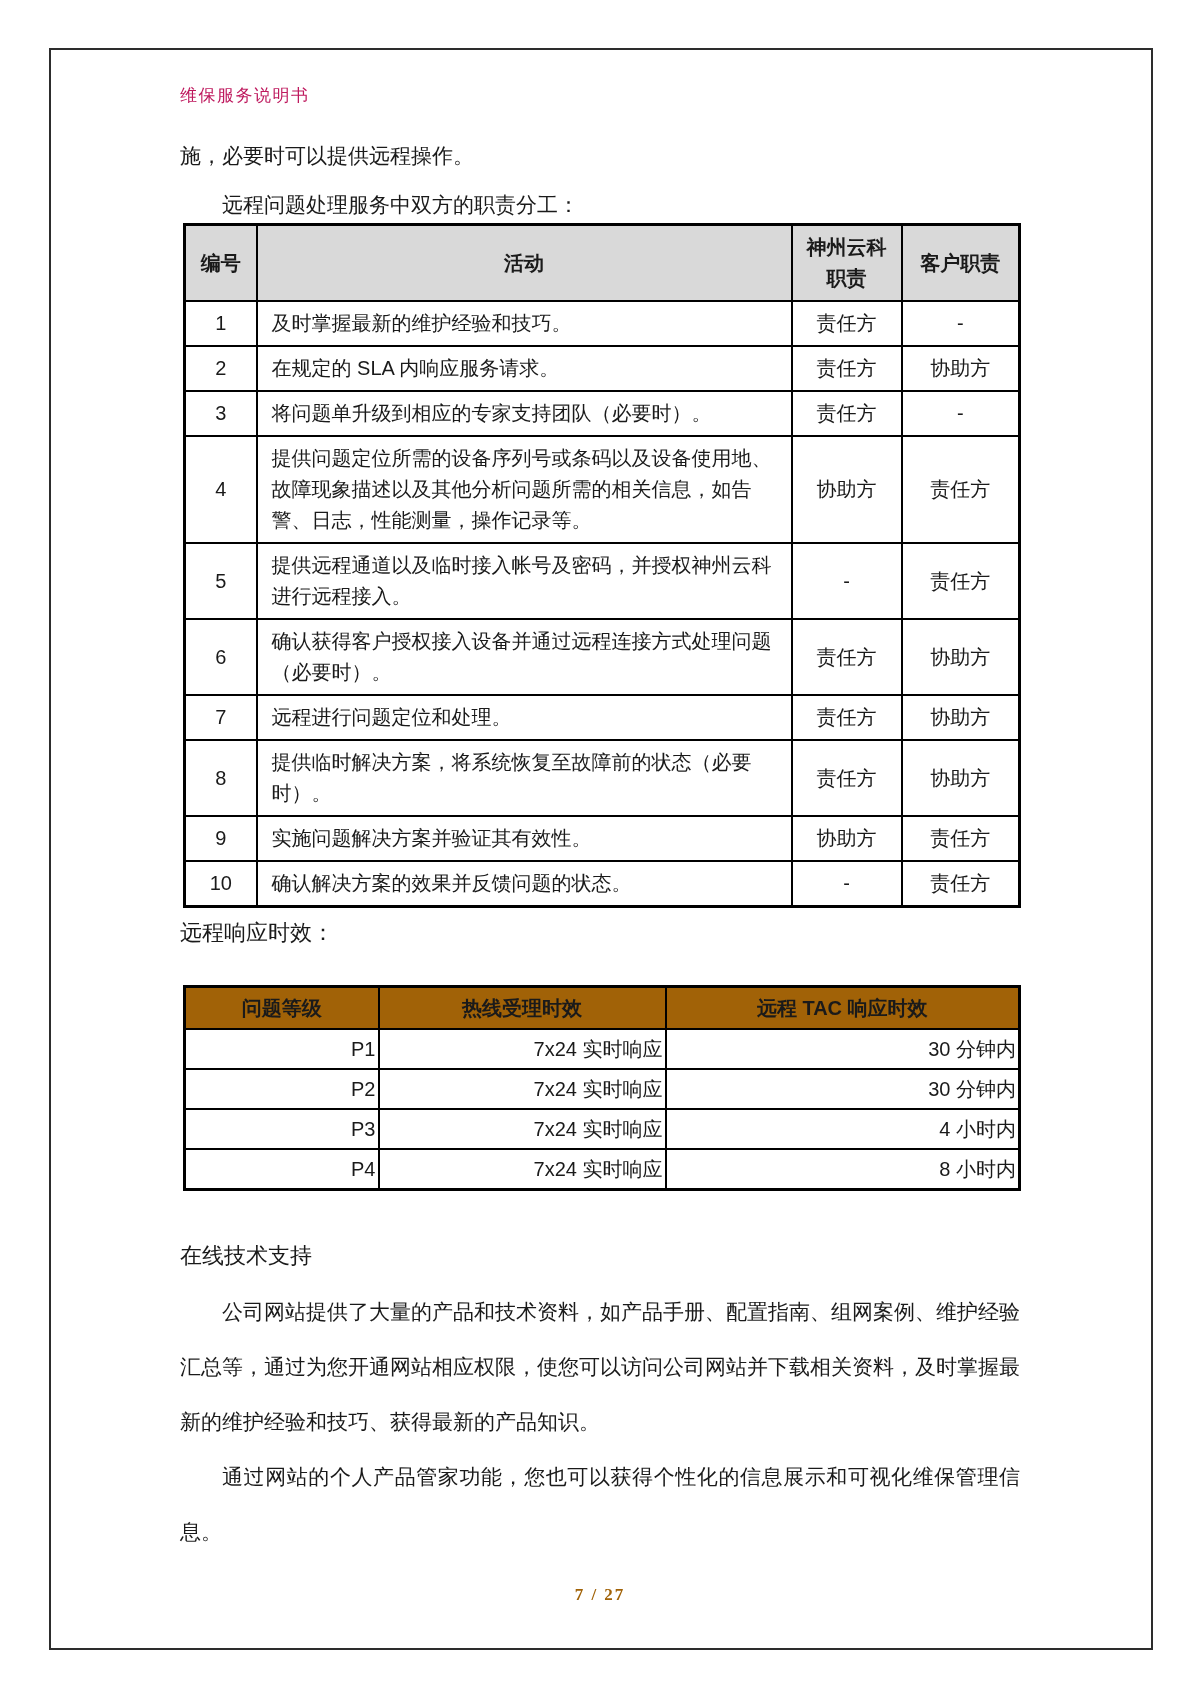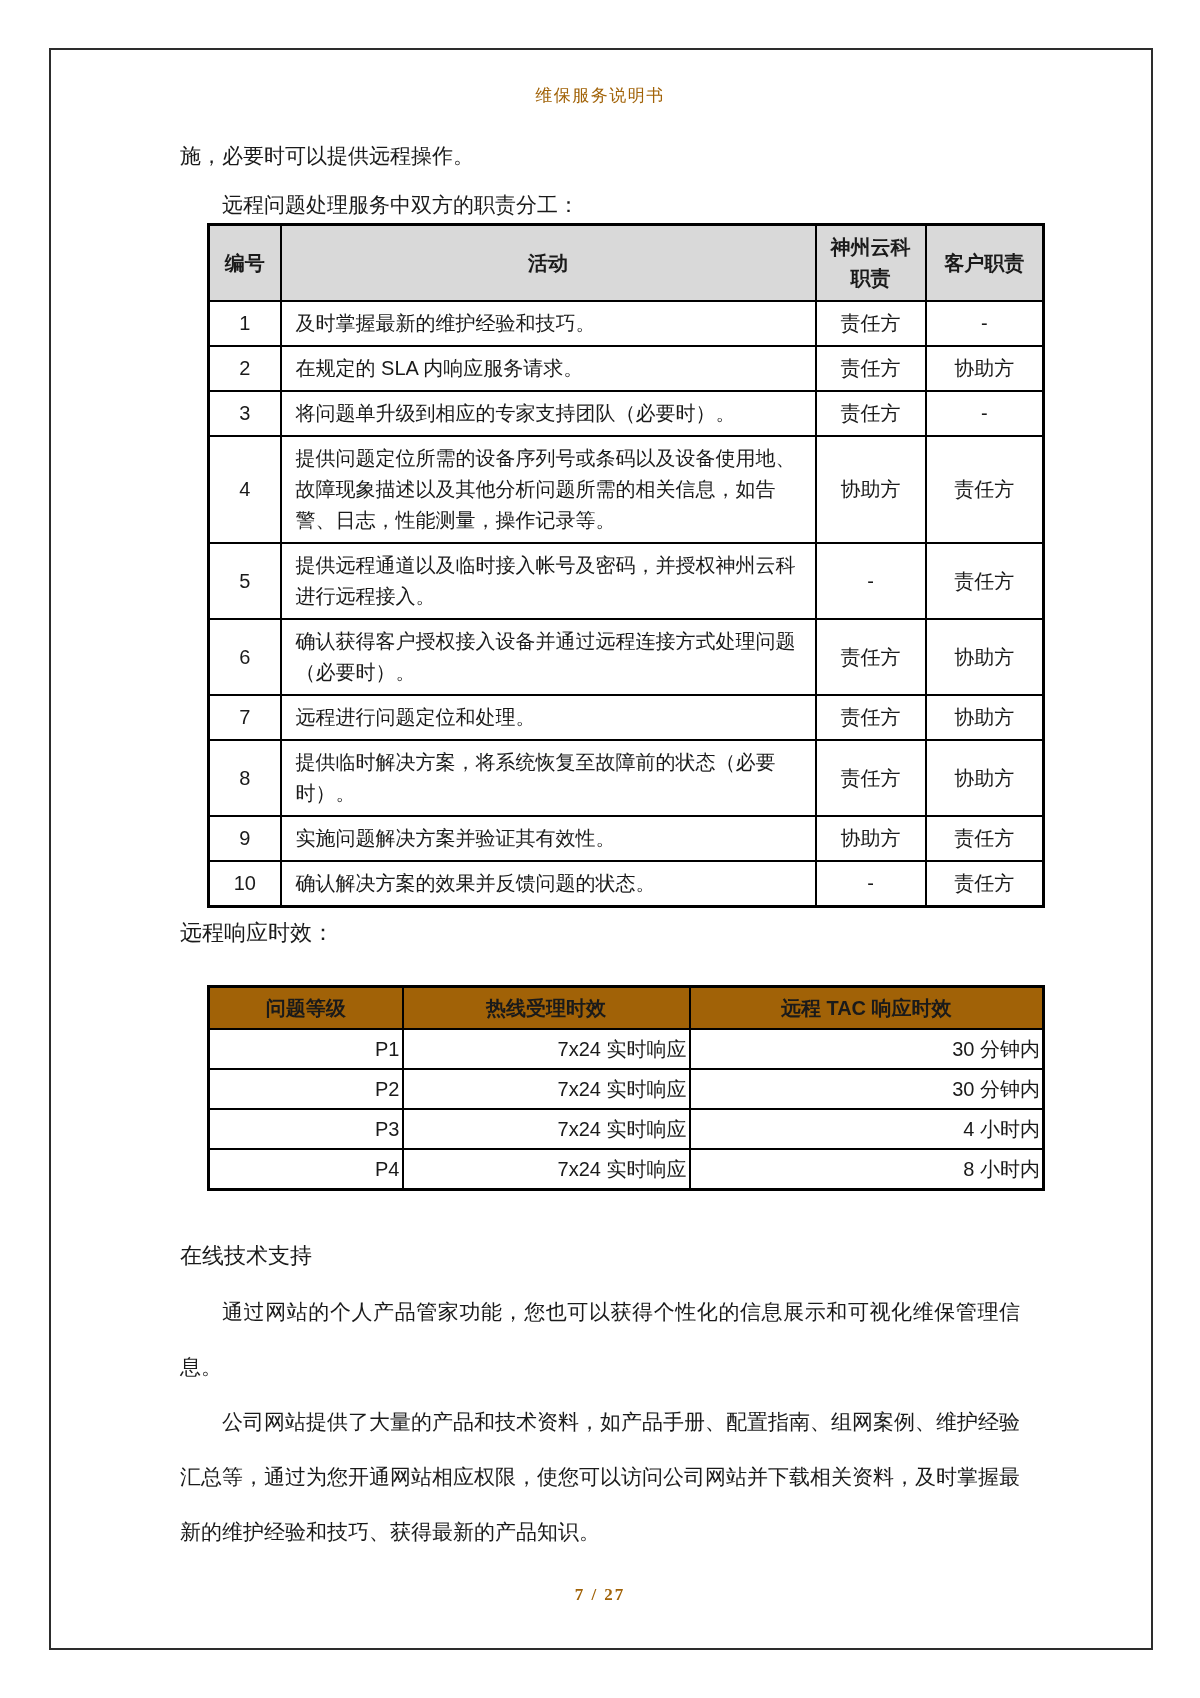--- a/index.html
+++ b/index.html
@@ -22,45 +22,44 @@
     width: 1100px;
     height: 1598px;
     border: 2px solid #2d2d2d;
     pointer-events: none;
   }
   .doc-header {
     position: absolute;
     left: 180px;
     top: 84px;
     width: 840px;
-    text-align: center;
+    text-align: left;
     font-family: "Liberation Serif", serif;
     font-size: 17px;
     letter-spacing: 1.5px;
-    color: #a16207;
+    color: #be185d;
   }
   .intro-line {
     position: absolute;
     left: 180px;
     top: 142px;
     font-size: 21px;
   }
   .table1-caption {
     position: absolute;
     left: 222px;
     top: 191px;
     font-size: 21px;
   }
   table.doc-table {
     position: absolute;
     border-collapse: collapse;
     table-layout: fixed;
     border: 3px solid #000;
     background: #fff;
-    margin-left: 24px;
   }
   table.doc-table th, table.doc-table td {
     border: 2px solid #000;
     font-size: 20px;
     vertical-align: middle;
   }
   table.resp-table {
     left: 183px;
     top: 223px;
     width: 835px;
@@ -254,17 +253,17 @@
     <td>P4</td>
     <td>7x24 实时响应</td>
     <td>8 小时内</td>
   </tr>
 </tbody>
   </table>
 
 <div class="section-heading heading-online">在线技术支持</div>
 
 <div class="body-text">
+  <p>公司网站提供了大量的产品和技术资料，如产品手册、配置指南、组网案例、维护经验汇总等，通过为您开通网站相应权限，使您可以访问公司网站并下载相关资料，及时掌握最新的维护经验和技巧、获得最新的产品知识。</p>
   <p>通过网站的个人产品管家功能，您也可以获得个性化的信息展示和可视化维保管理信息。</p>
-  <p>公司网站提供了大量的产品和技术资料，如产品手册、配置指南、组网案例、维护经验汇总等，通过为您开通网站相应权限，使您可以访问公司网站并下载相关资料，及时掌握最新的维护经验和技巧、获得最新的产品知识。</p>
 </div>
 
 <div class="page-footer">7 / 27</div>
 
 </body></html>

